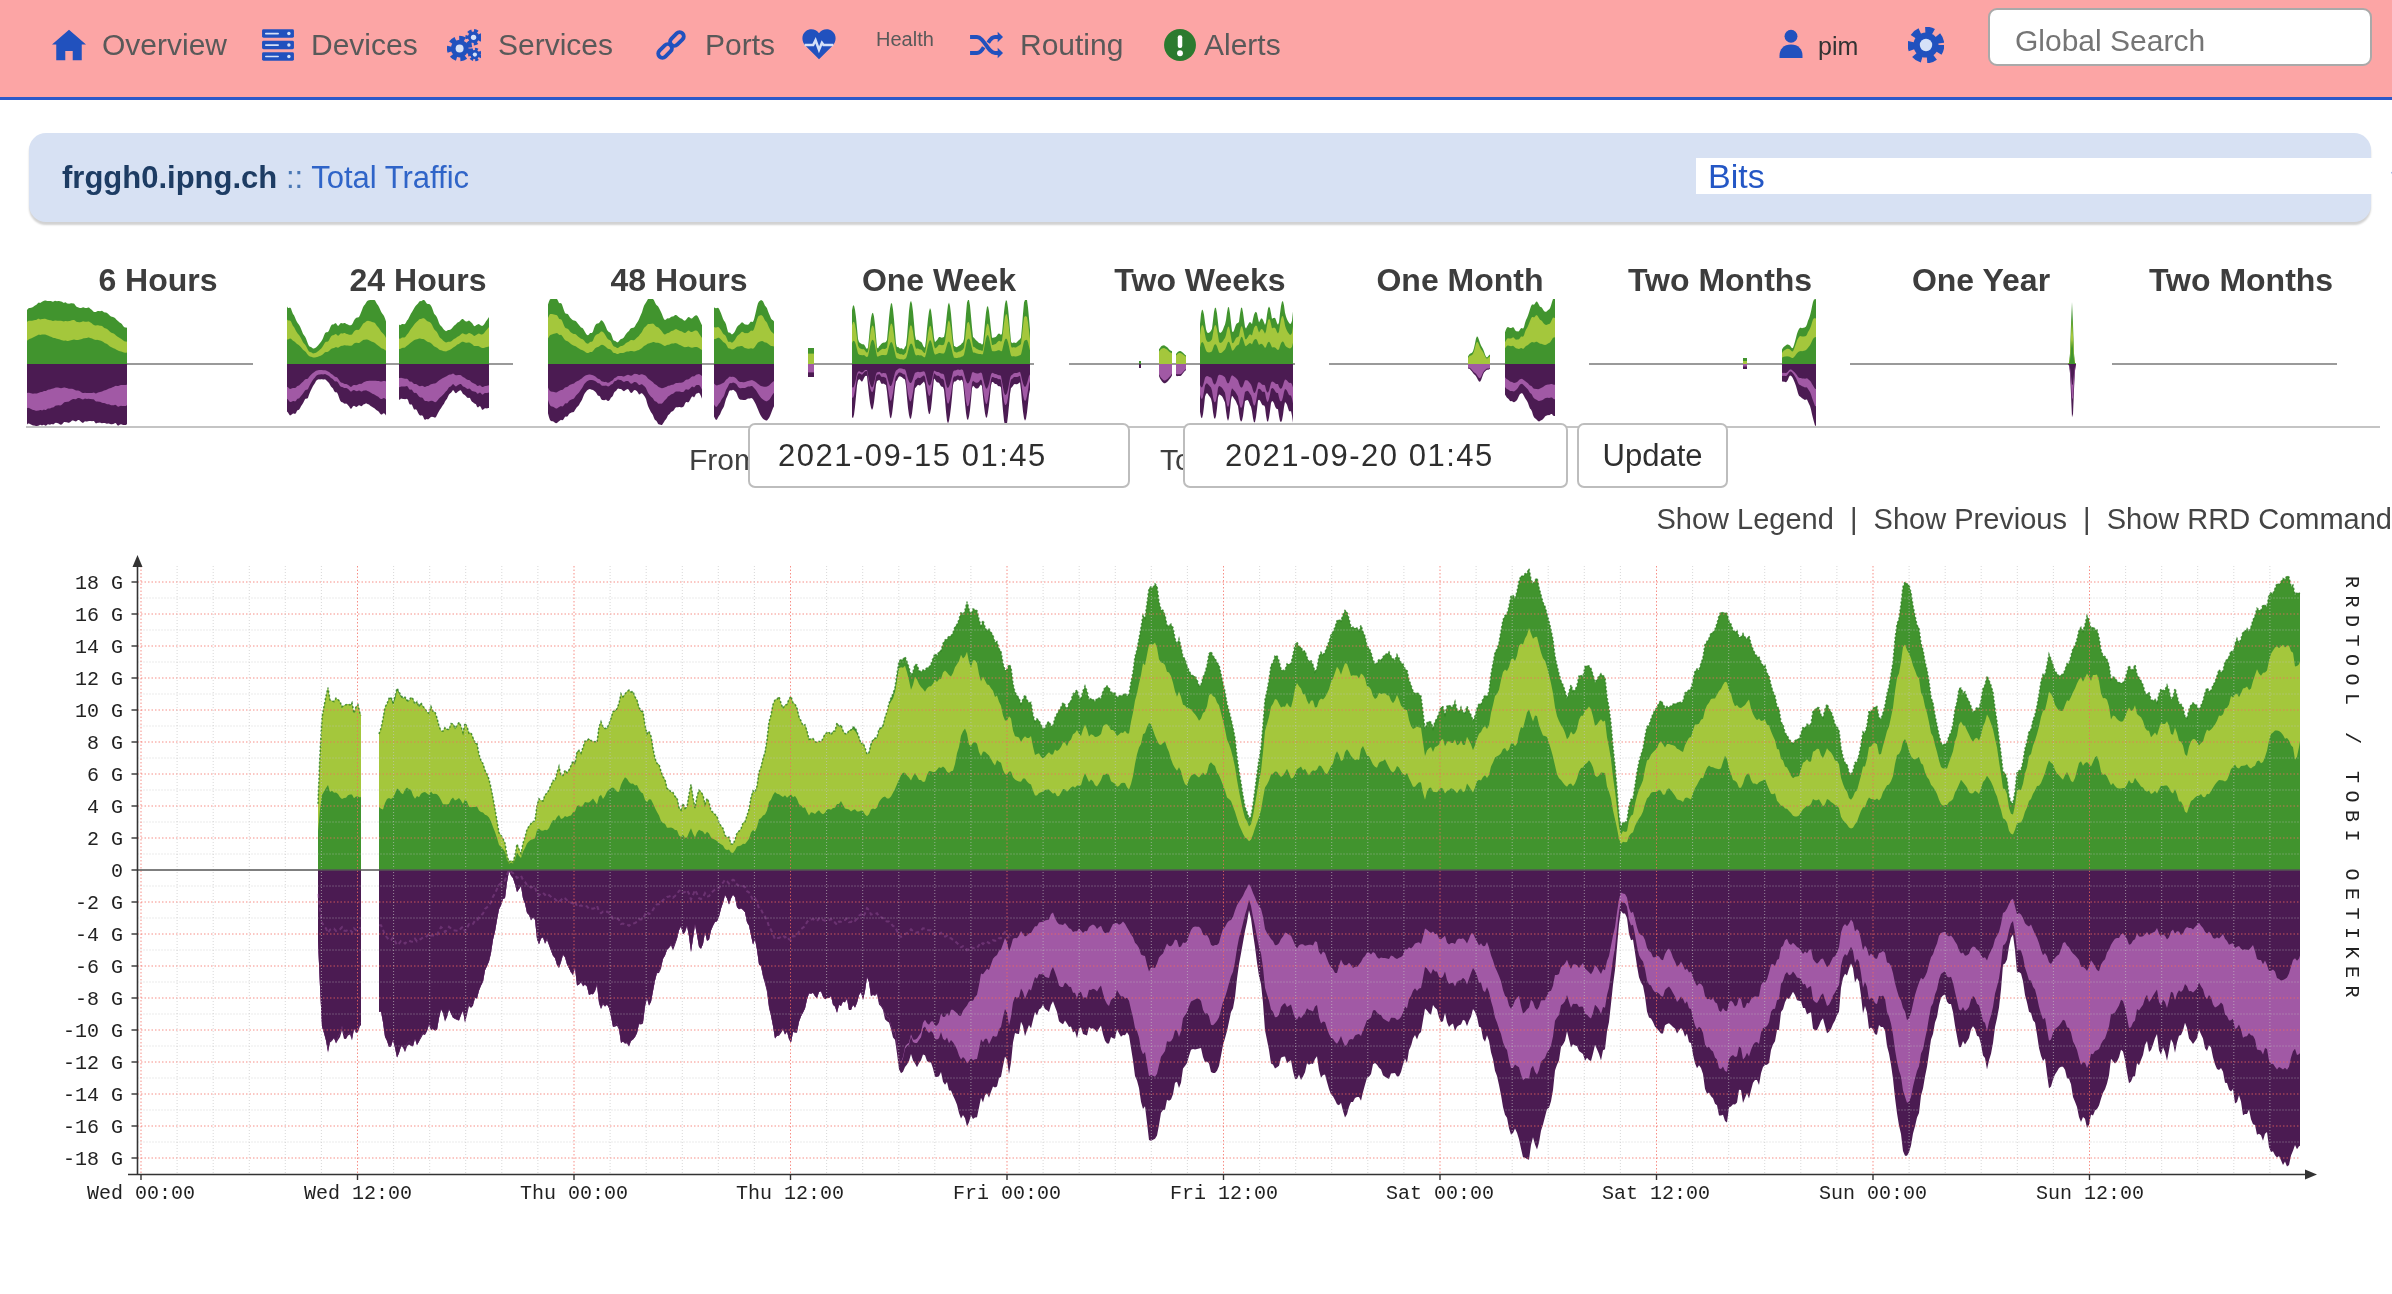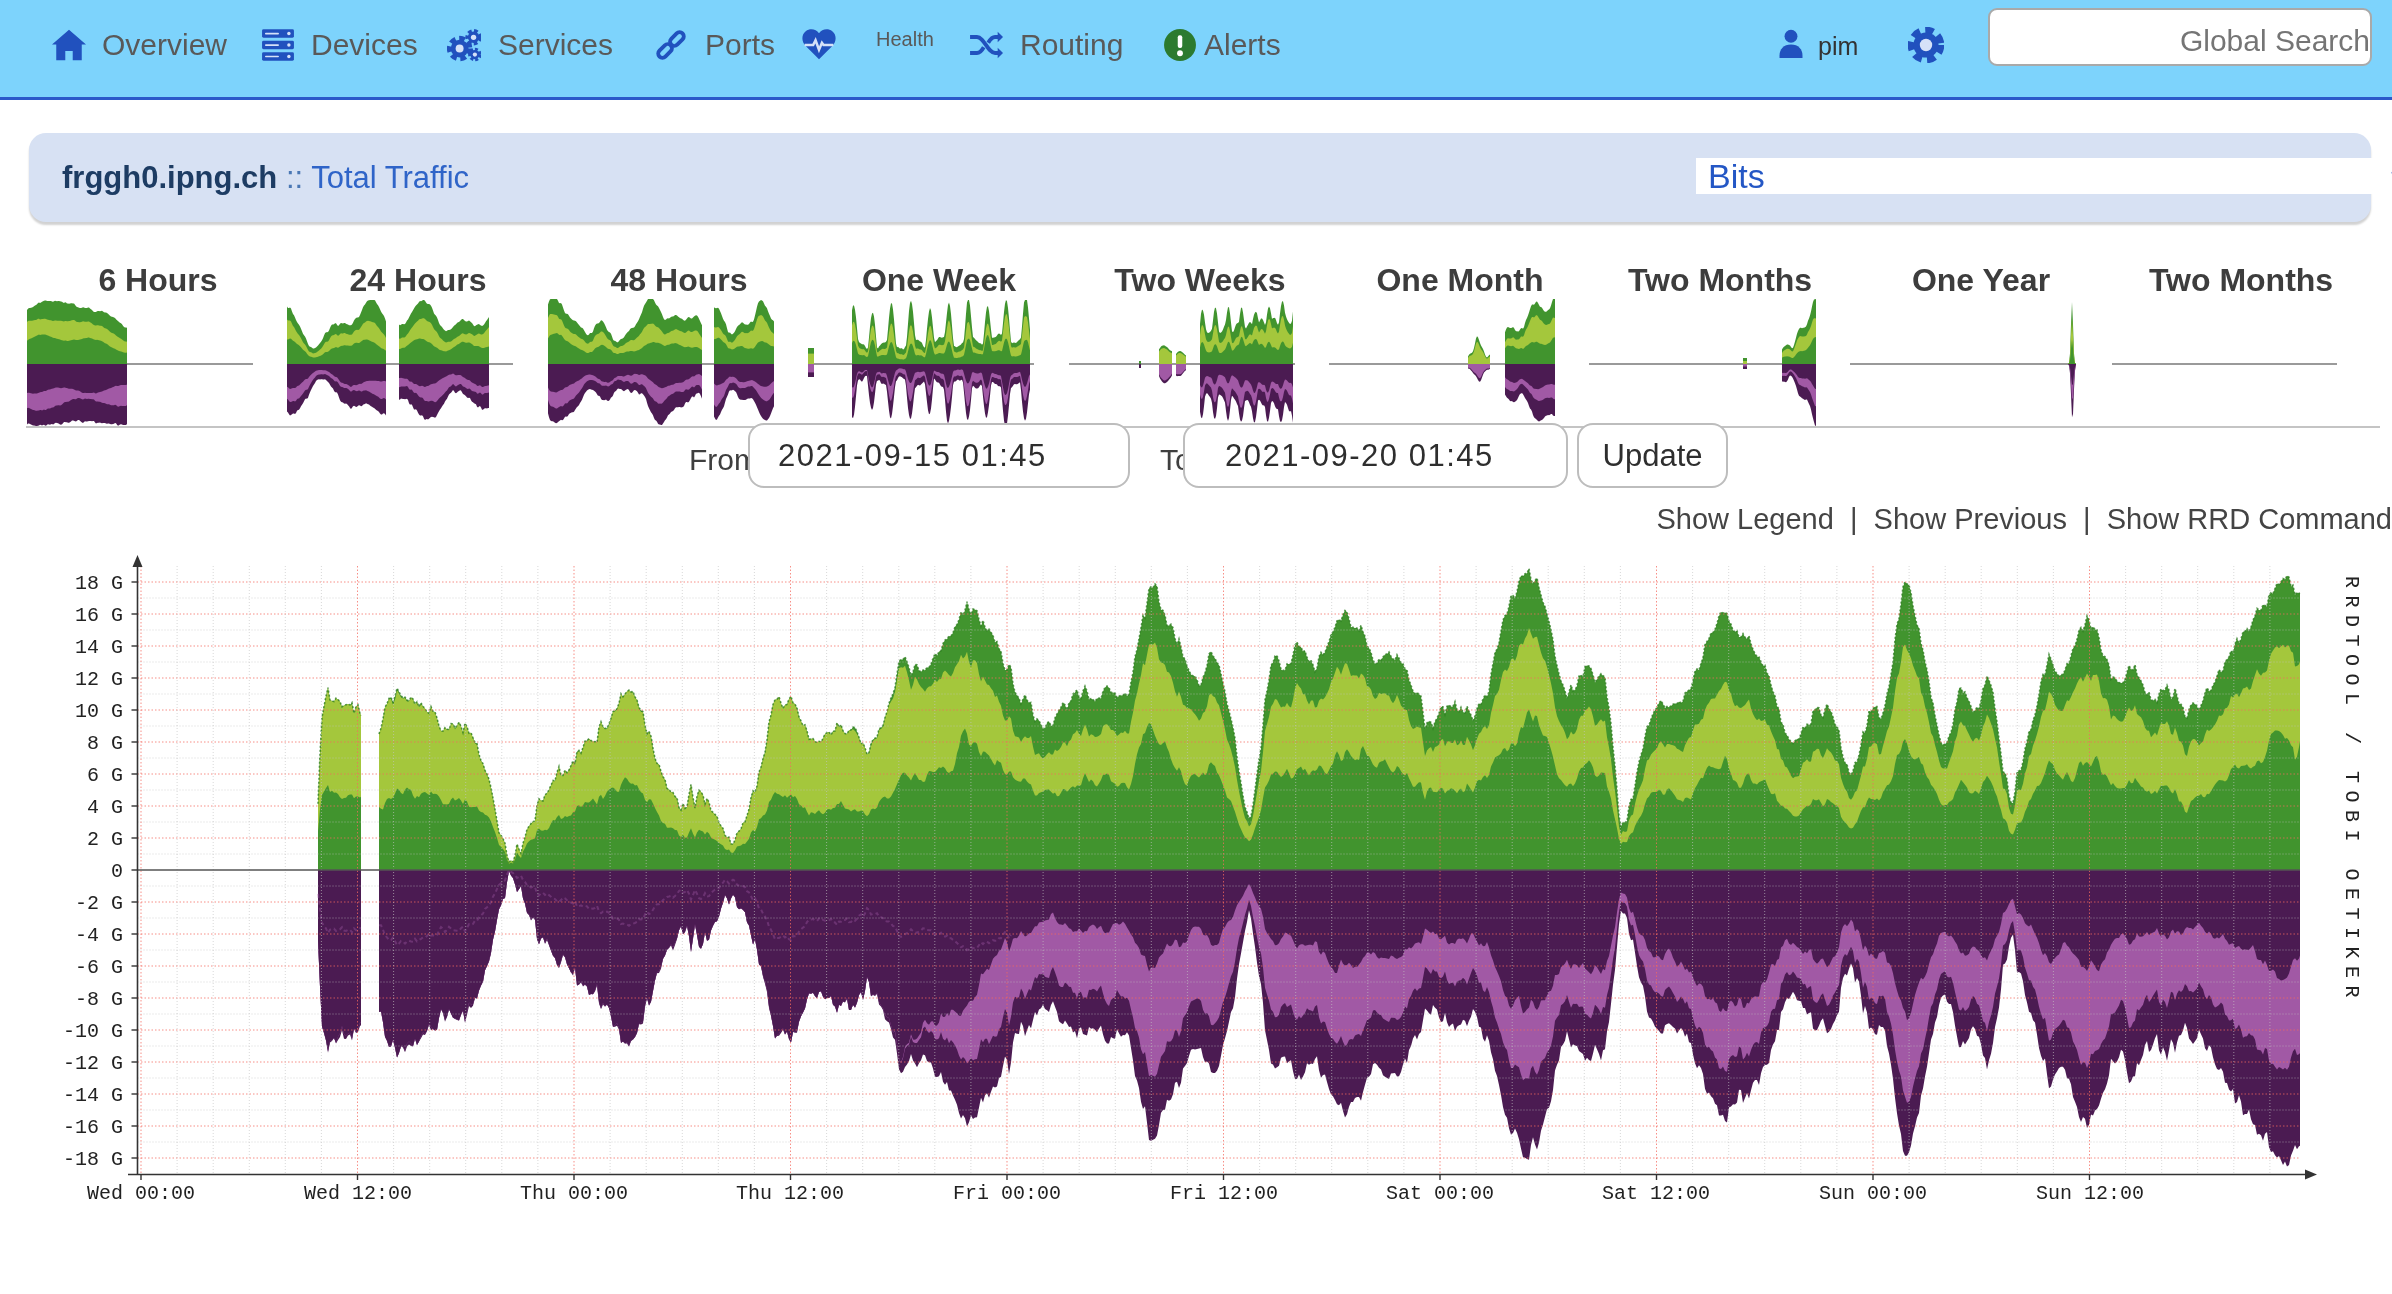--- a/index.html
+++ b/index.html
@@ -1,25 +1,25 @@
 <!DOCTYPE html>
 <html><head><meta charset="utf-8"><style>
 * { margin:0; padding:0; box-sizing:border-box; }
 html,body { width:2392px; height:1294px; background:#fff; font-family:"Liberation Sans", sans-serif; overflow:hidden; position:relative; }
-.nav { position:absolute; left:0; top:0; width:2392px; height:100px; background:#7dd3fc; border-bottom:3px solid #2b59c9;text-align:right; }
+.nav { position:absolute; left:0; top:0; width:2392px; height:100px; background:#fca5a5; border-bottom:3px solid #2b59c9; }
 .navlbl { position:absolute; top:28px; color:#595959; }
 .search { position:absolute; left:1988px; top:8px; width:384px; height:58px; background:#fff; border:2px solid #a9a9a9; border-radius:9px; font-size:30px; color:#757575; line-height:61px; padding-left:25px; }
 .panel { position:absolute; left:29px; top:133px; width:2342px; height:89px; background:#d7e1f3; border-radius:17px; box-shadow:0 3px 2px rgba(0,0,0,0.18); }
 .ptitle { position:absolute; left:33px; top:27px; font-size:31px; }
 .psel { position:absolute; left:1667px; top:25px; width:729px; height:36px; background:#fff; font-size:34px; color:#2457c5; line-height:36px; padding-left:12px; }
 .thtitle { position:absolute; top:262px; width:260px; text-align:center; font-size:32px; font-weight:bold; color:#3d3d3d; }
 .thumbs, .graph { position:absolute; left:0; top:0; }
 .rowline { position:absolute; left:26px; top:426px; width:2354px; height:2px; background:#c4c4c4; }
 .flabel { position:absolute; top:443px; font-size:30px; color:#3f3f3f;margin-left:20px; }
-.fbox { position:absolute; top:423px; height:65px; background:#fff; border:2px solid #bdbdbd; border-radius:16px; font-size:31px; color:#2e2e2e; line-height:61px; }
+.fbox { position:absolute; top:423px; height:65px; background:#fff; border:2px solid #bdbdbd; border-radius:7px; font-size:31px; color:#2e2e2e; line-height:61px; }
 .showl { position:absolute; left:0; top:503px; width:2392px; text-align:right; font-size:29px; color:#444; }
 .mono { font-family:"Liberation Mono", monospace; font-size:20px; fill:#222; }
 </style></head>
 <body>
 <div class="nav">
     <svg style="position:absolute;left:52px;top:28px" width="34" height="34" viewBox="0 0 512 512">
       <path fill="#2151be" d="M256 28 L512 248 L448 248 L448 484 L312 484 L312 348 L200 348 L200 484 L64 484 L64 248 L0 248 Z"></path>
     </svg>
     <div class="navlbl" style="left:102px;font-size:30px">Overview</div>
     <svg style="position:absolute;left:261px;top:28px" width="34" height="34" viewBox="0 0 512 512">

